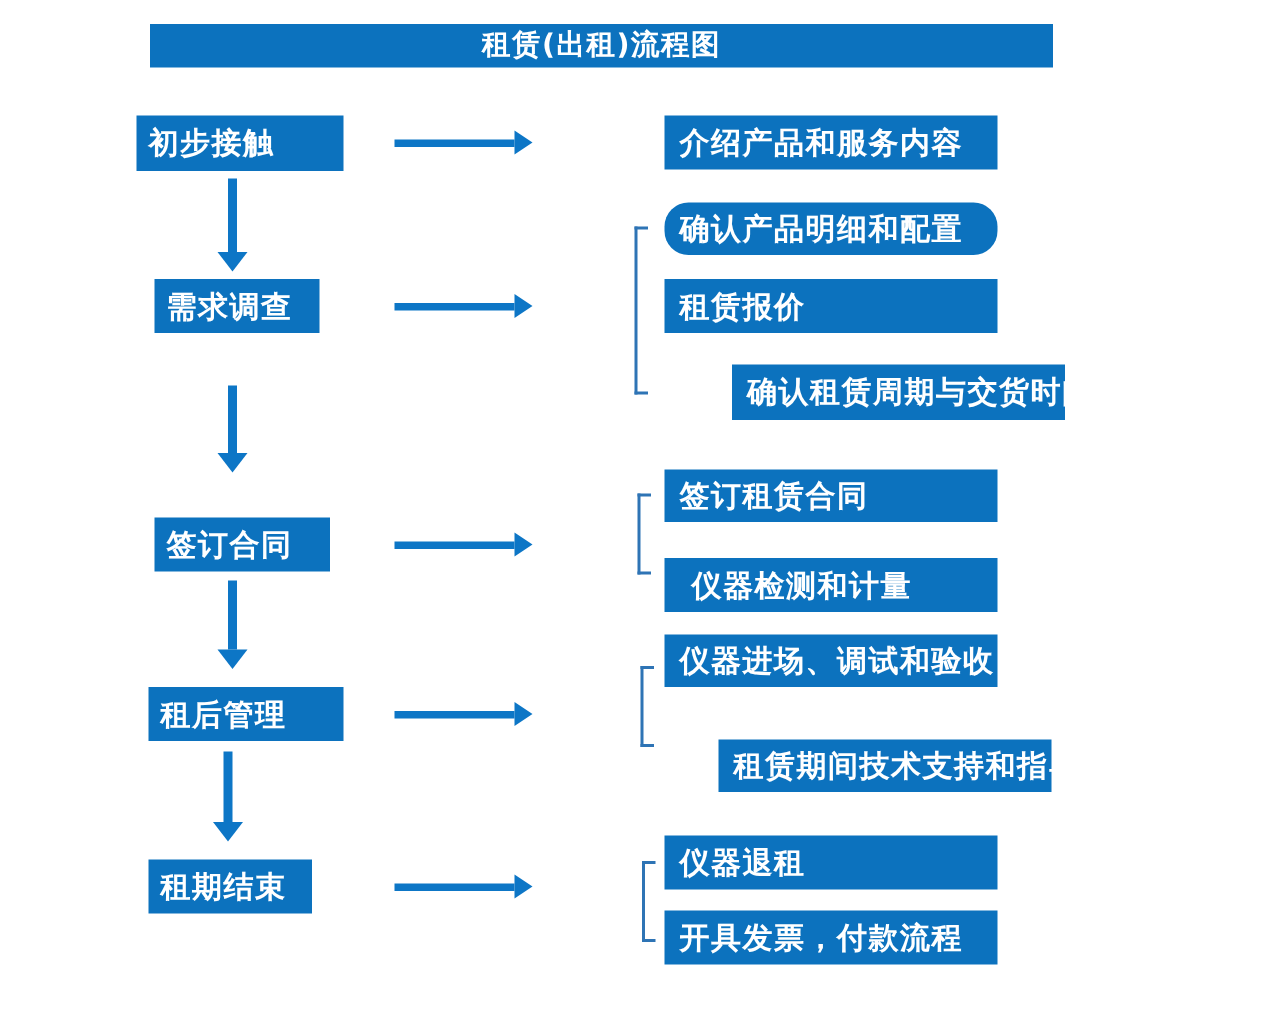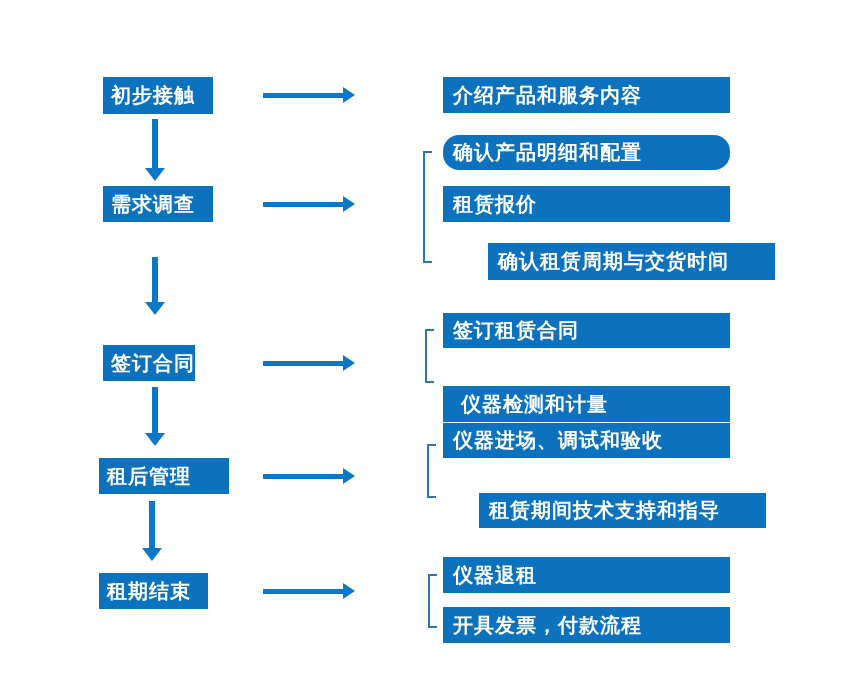--- a/index.html
+++ b/index.html
@@ -11,21 +11,21 @@
     position:absolute;left:100px;top:16px;width:602px;height:29px;
     background:#0c72be;color:#ffffff;font-weight:bold;font-size:19px;
     line-height:29px;text-align:center;letter-spacing:1px;
   }
   .stepbox{
     position:absolute;background:#0c72be;color:#ffffff;font-weight:bold;
     font-size:20px;letter-spacing:1px;display:flex;align-items:center;
     padding-left:8px;box-sizing:border-box;white-space:nowrap;
   }
   .outbox{
-    position:absolute;left:443px;width:287px;background:#0c72be;color:#ffffff;
+    position:absolute;left:443px;width:222px;background:#0c72be;color:#ffffff;
     font-weight:bold;font-size:20px;letter-spacing:1px;display:flex;
     align-items:center;padding-left:10px;box-sizing:border-box;white-space:nowrap;
   }
   .varrow{
     position:absolute;width:26px;display:flex;flex-direction:column;align-items:center;
   }
   .varrow .shaft{width:6px;flex:1;background:#0d76c6;}
   .varrow .head{
     width:0;height:0;border-left:10px solid transparent;
     border-right:10px solid transparent;border-top:13px solid #0d76c6;
@@ -41,24 +41,25 @@
   .bracket{
     position:absolute;width:9px;box-sizing:border-box;
     border-left:2px solid #2e74b5;border-top:2px solid #2e74b5;border-bottom:2px solid #2e74b5;
   }
 </style>
 </head>
 <body>
 
 <div class="canvas">
 
+  <div class="title-bar">租赁(出租)流程图</div>
 
-  <div class="stepbox" style="left:103px;top:77px;width:110px;height:37px;">初步接触</div>
+  <div class="stepbox" style="left:91px;top:77px;width:138px;height:37px;">初步接触</div>
   <div class="stepbox" style="left:103px;top:186px;width:110px;height:36px;">需求调查</div>
-  <div class="stepbox" style="left:103px;top:345px;width:92px;height:36px;">签订合同</div>
+  <div class="stepbox" style="left:103px;top:345px;width:117px;height:36px;">签订合同</div>
   <div class="stepbox" style="left:99px;top:458px;width:130px;height:36px;">租后管理</div>
   <div class="stepbox" style="left:99px;top:573px;width:109px;height:36px;">租期结束</div>
 
   <div class="varrow" style="left:142px;top:119px;height:62px;">
     <div class="shaft"></div>
     <div class="head"></div>
   </div>
   <div class="varrow" style="left:142px;top:257px;height:58px;">
     <div class="shaft"></div>
     <div class="head"></div>
@@ -96,19 +97,19 @@
   <div class="bracket" style="left:423px;top:151px;height:112px;"></div>
   <div class="bracket" style="left:425px;top:329px;height:54px;"></div>
   <div class="bracket" style="left:427px;top:444px;height:54px;"></div>
   <div class="bracket" style="left:428px;top:574px;height:54px;"></div>
 
   <div class="outbox" style="top:77px;height:36px;">介绍产品和服务内容</div>
   <div class="outbox" style="top:135px;height:35px;border-radius:16px;">确认产品明细和配置</div>
   <div class="outbox" style="top:186px;height:36px;">租赁报价</div>
   <div class="outbox" style="top:243px;height:37px;margin-left:45px;">确认租赁周期与交货时间</div>
   <div class="outbox" style="top:313px;height:35px;">签订租赁合同</div>
-  <div class="outbox" style="top:386px;height:36px;padding-left:18px;">仪器检测和计量</div>
+  <div class="outbox" style="top:372px;height:36px;padding-left:18px;">仪器检测和计量</div>
   <div class="outbox" style="top:423px;height:35px;">仪器进场、调试和验收</div>
   <div class="outbox" style="top:493px;height:35px;margin-left:36px;">租赁期间技术支持和指导</div>
   <div class="outbox" style="top:557px;height:36px;">仪器退租</div>
   <div class="outbox" style="top:607px;height:36px;">开具发票，付款流程</div>
 
 </div>
 
 </body></html>

